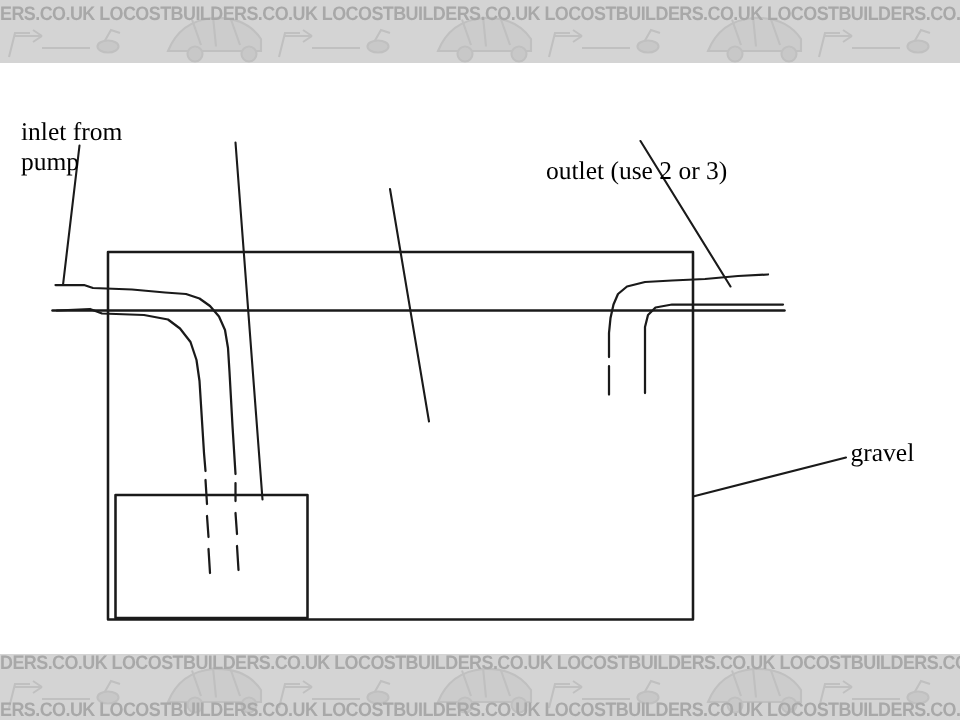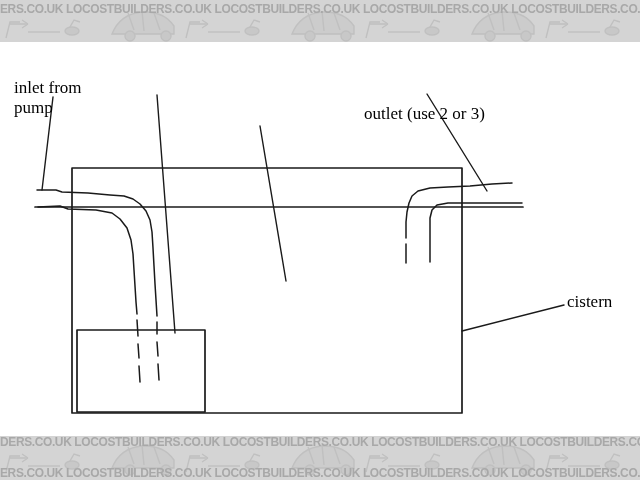--- a/index.html
+++ b/index.html
@@ -214,15 +214,15 @@
     </g>
   </svg>
 
   <div class="lbl" id="lbl-inlet">inlet from
 pump</div>
 
 
 
   <div class="lbl" id="lbl-outlet">outlet (use 2 or 3)</div>
 
-  <div class="lbl" id="lbl-cistern">cistern</div>
+  <div class="lbl" id="lbl-cistern">gravel</div>
 
 </div>
 
 </body></html>

